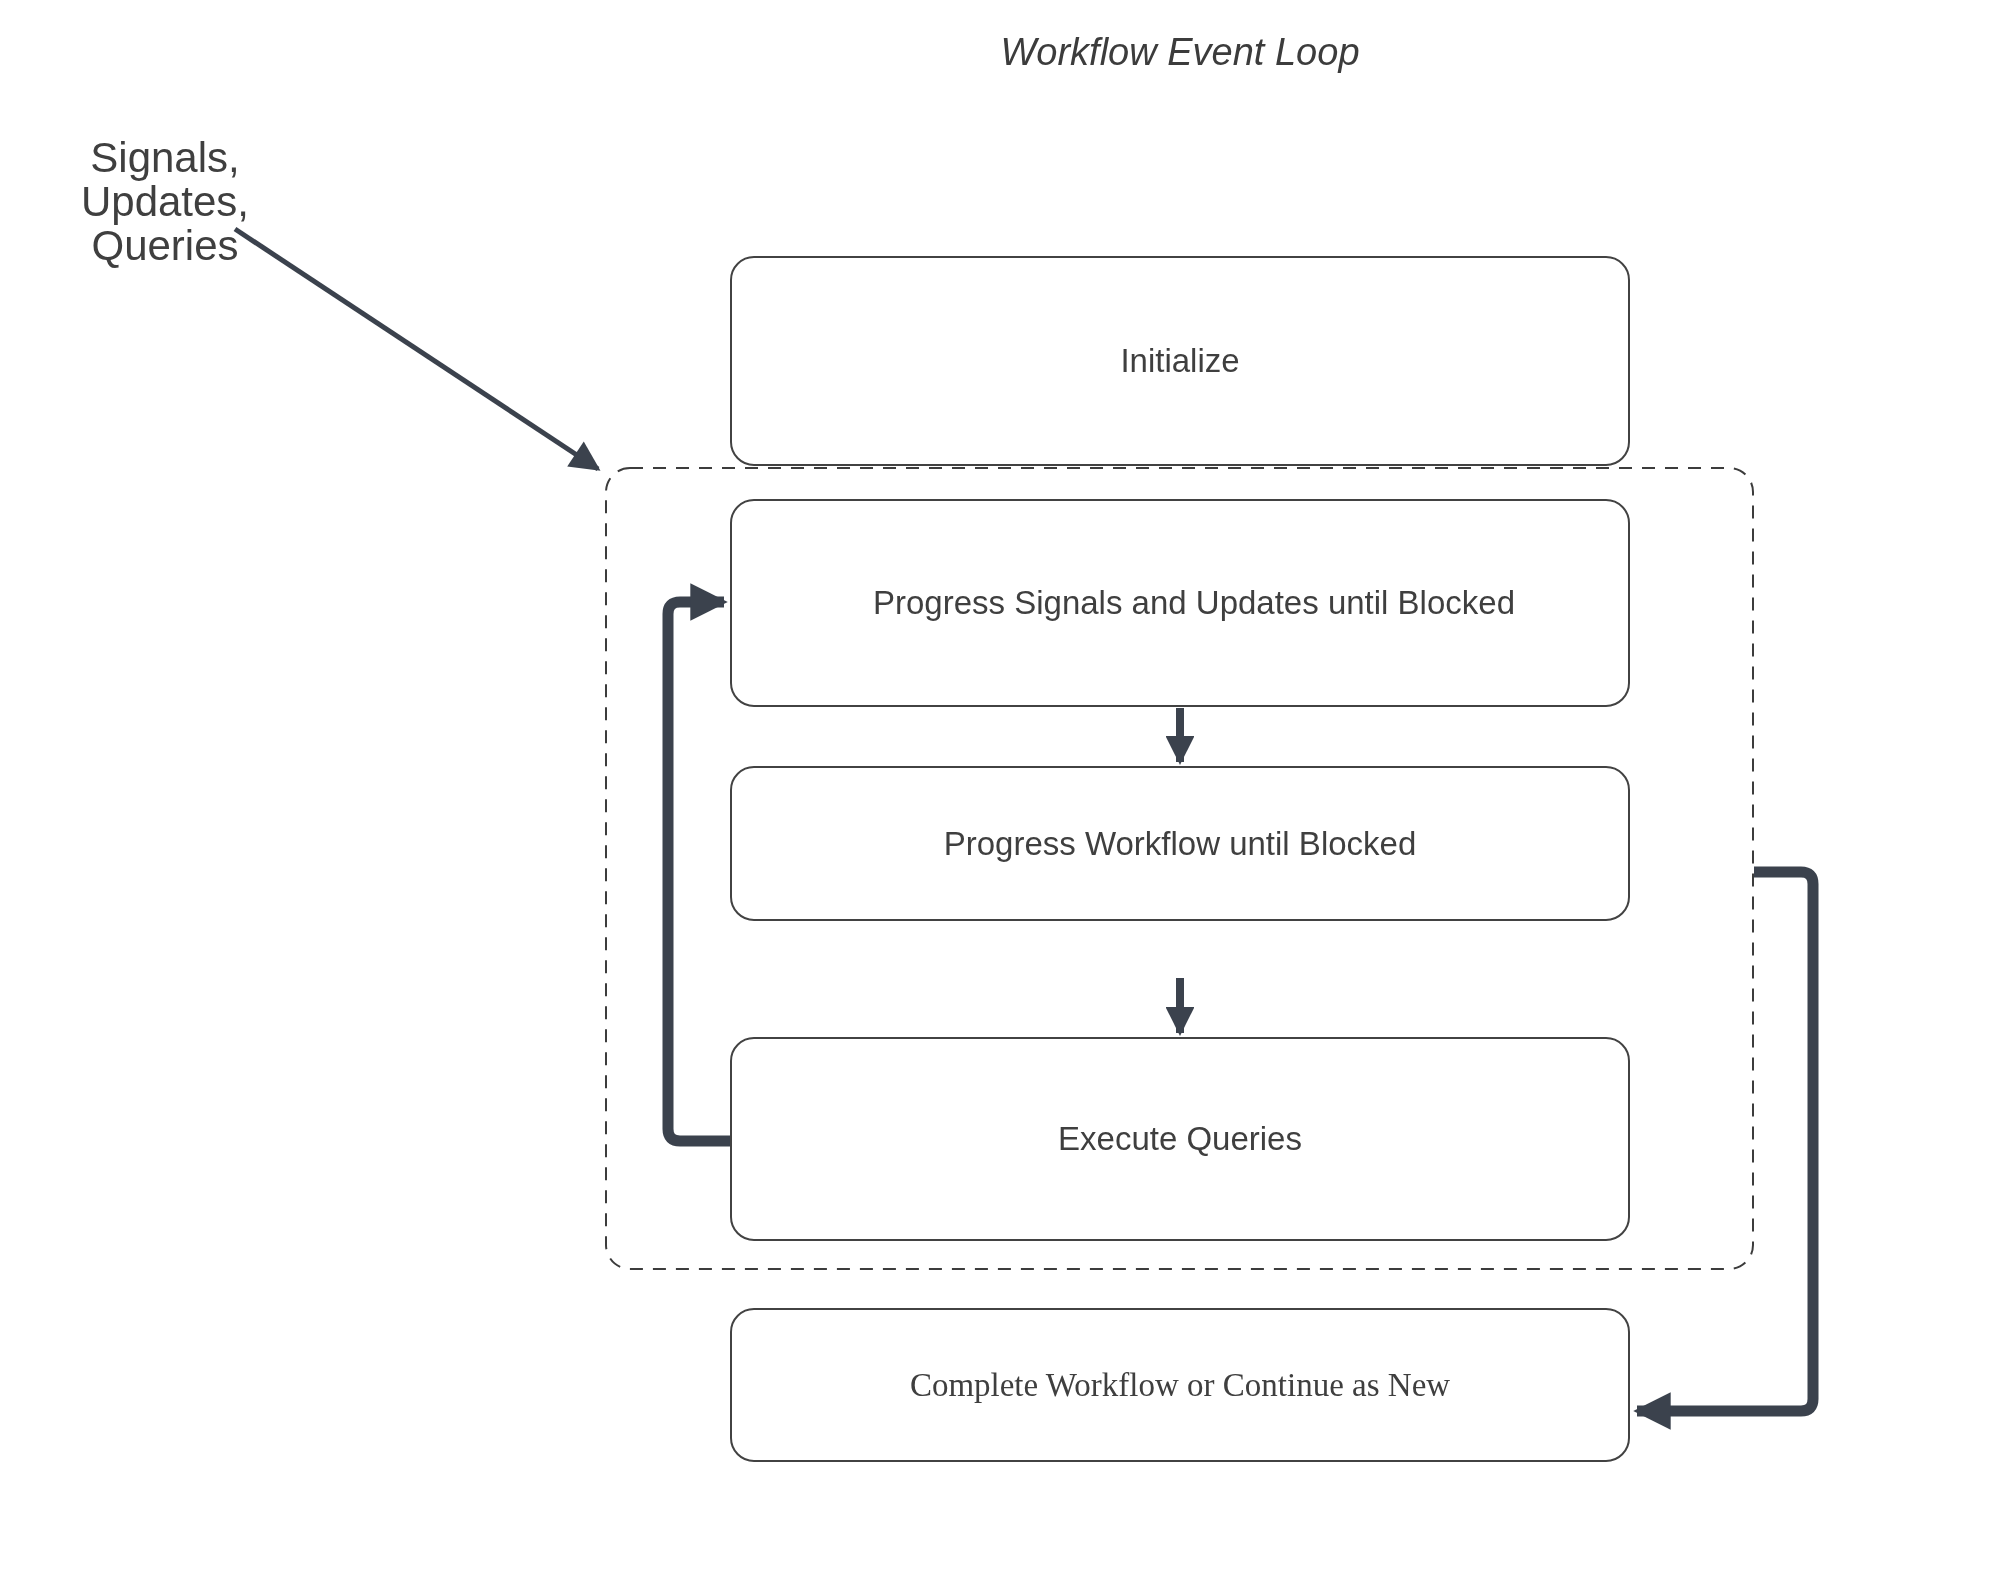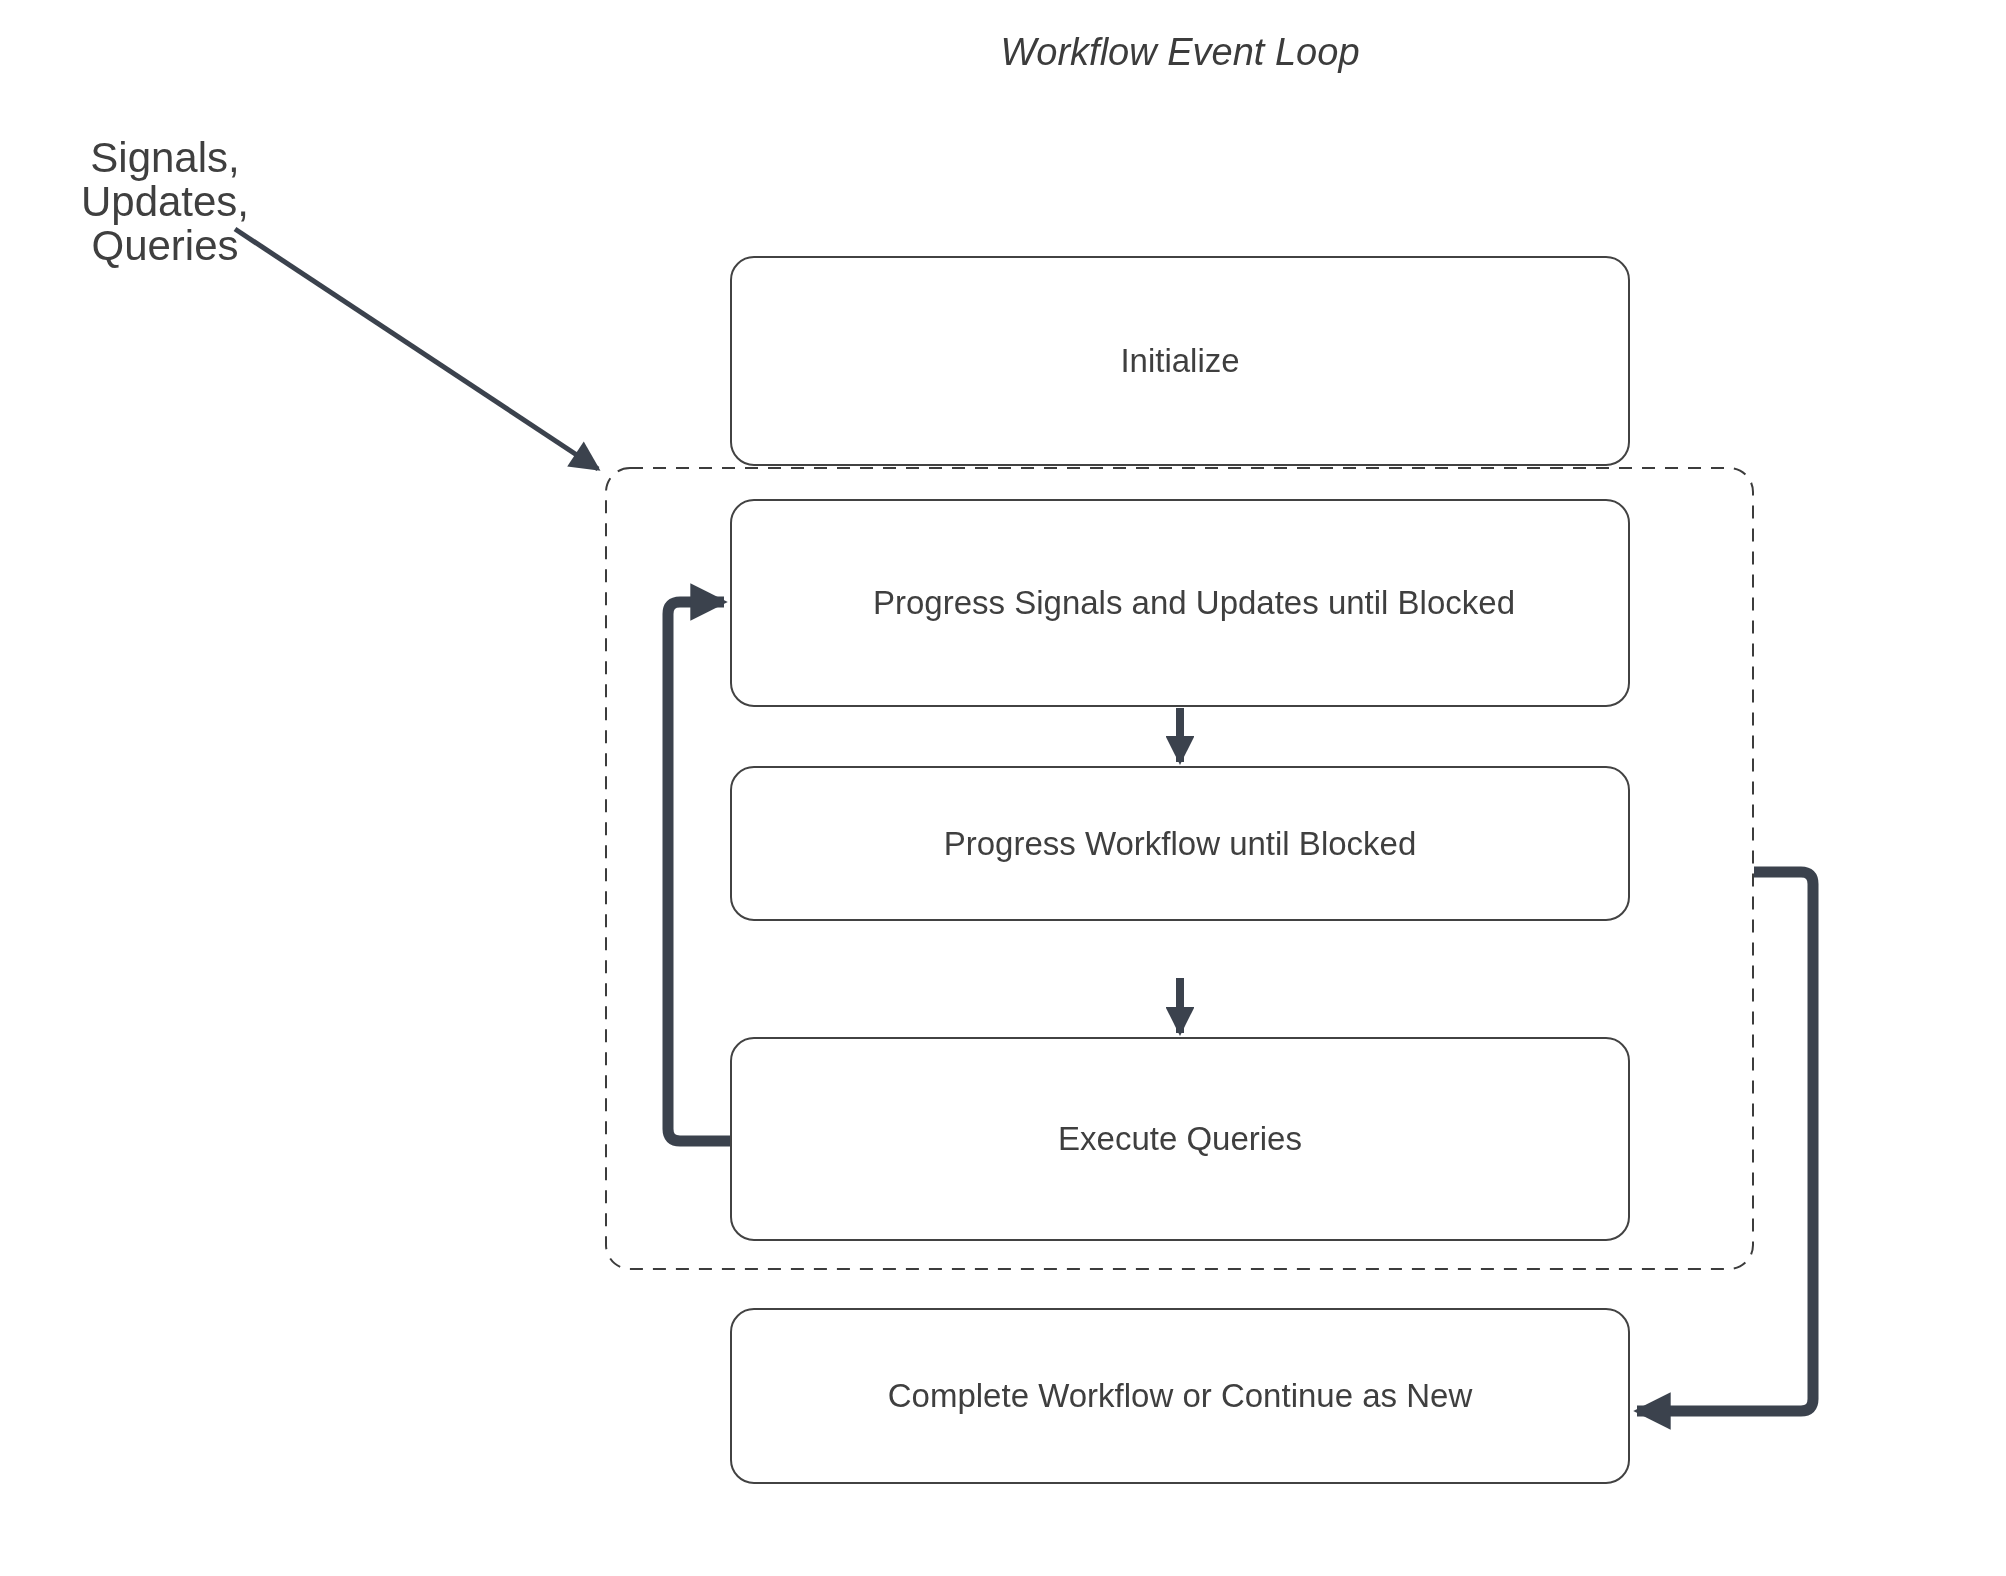--- a/index.html
+++ b/index.html
@@ -50,21 +50,21 @@
     align-items: center;
     justify-content: center;
     text-align: center;
     font-size: 33px;
     color: #3f3f3f;
   }
   .node-initialize        { top: 228px;  height: 210px; margin-top: 28px; }
   .node-progress-signals  { top: 499px;  height: 208px; padding-left: 28px; }
   .node-progress-workflow { top: 766px;  height: 155px; }
   .node-execute-queries   { top: 1037px; height: 204px; }
-  .node-complete          { top: 1308px; height: 176px; }
+  .node-complete          { top: 1308px; height: 154px; font-family: Liberation Serif, serif; }
   .edges {
     position: absolute;
     left: 0;
     top: 0;
     pointer-events: none;
   }
   .edge {
     fill: none;
     stroke: #3b424d;
   }

